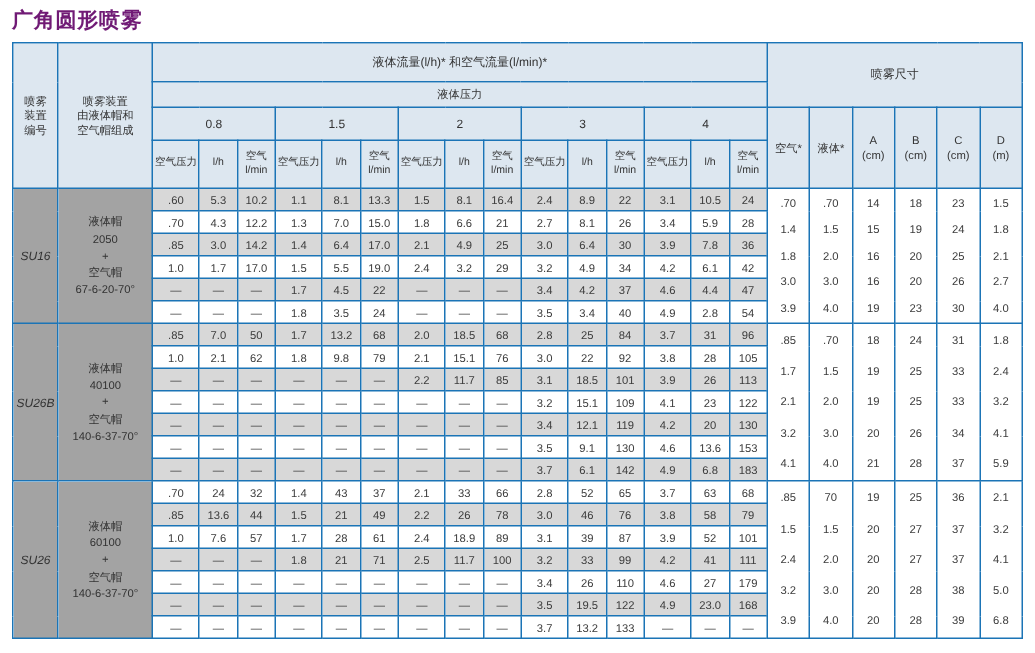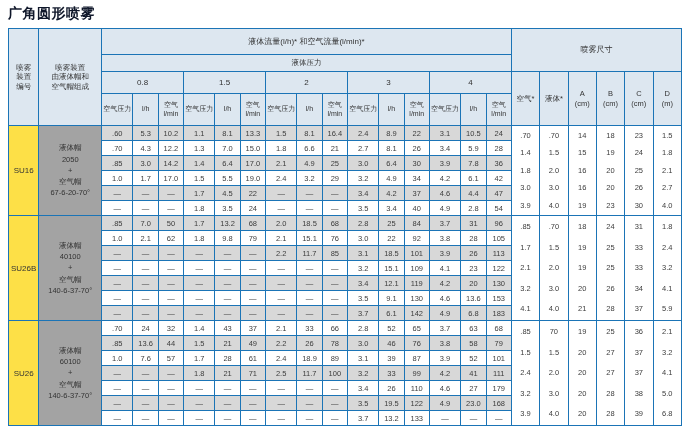--- a/index.html
+++ b/index.html
@@ -3,41 +3,41 @@
 <meta charset="utf-8">
 <style>
   html,body{margin:0;padding:0;}
   body{
     width:690px;height:435px;background:#ffffff;position:relative;
     font-family:"Liberation Sans","DejaVu Sans",sans-serif;
     -webkit-font-smoothing:antialiased;
   }
   .title{
     position:absolute;left:8px;top:5px;
-    font-size:14px;font-weight:bold;color:#0f172a;letter-spacing:.5px;
+    font-size:14px;font-weight:bold;color:#701a75;letter-spacing:.5px;
   }
   table.spec{
     position:absolute;left:8px;top:28px;width:674px;
     border-collapse:collapse;table-layout:fixed;
   }
   .spec th,.spec td{
     border:1px solid #1b74b6;padding:0;margin:0;
     text-align:center;vertical-align:middle;overflow:hidden;
   }
   .spec th{
     background:#dde7f0;font-weight:normal;color:#333;
     white-space:pre-line;line-height:1.25;
   }
   th.corner{font-size:7.5px;}
   th.flow{font-size:8px;}
   th.plabel{font-size:7.5px;}
   th.pnum{font-size:8px;}
   th.sub{font-size:7px;line-height:1.2;}
   th.scol{font-size:7.5px;}
-  td.dev{font-size:8px;background:#fde047;color:#333;}
+  td.dev{font-size:8px;background:#a3a3a3;color:#333;font-style:italic;}
   td.caps{font-size:7.5px;background:#a3a3a3;color:#333;white-space:pre-line;line-height:1.5;}
   td.num{font-size:7.5px;color:#3c3c3c;}
   td.g{background:#d8d8d8;}
   td.spray{background:#fff;}
   .stack{display:flex;flex-direction:column;justify-content:space-around;align-items:center;width:100%;}
   .sline{font-size:7.5px;color:#3c3c3c;line-height:1;}
 </style>
 </head>
 <body>
 

